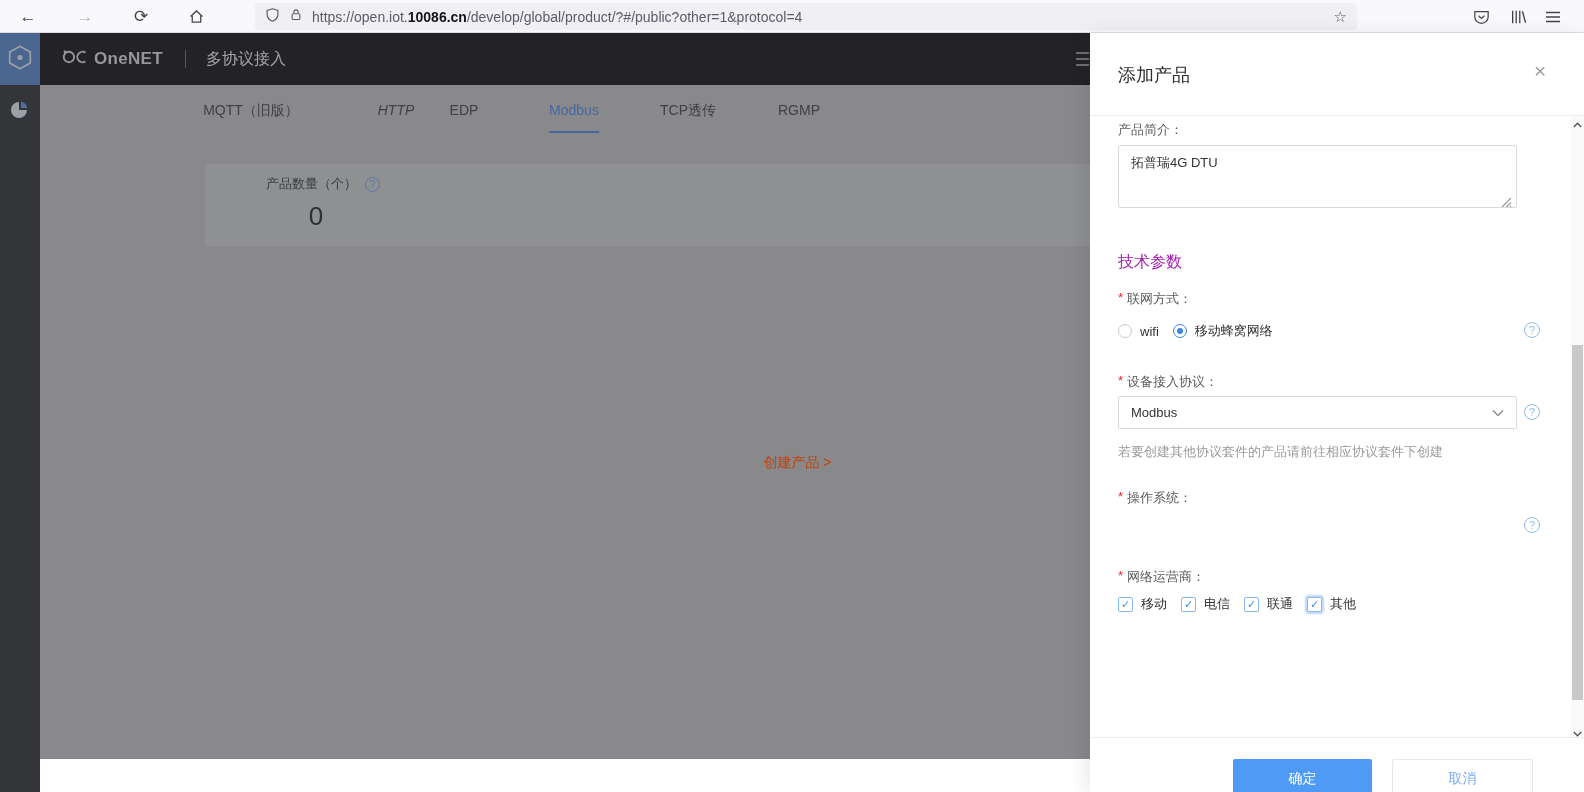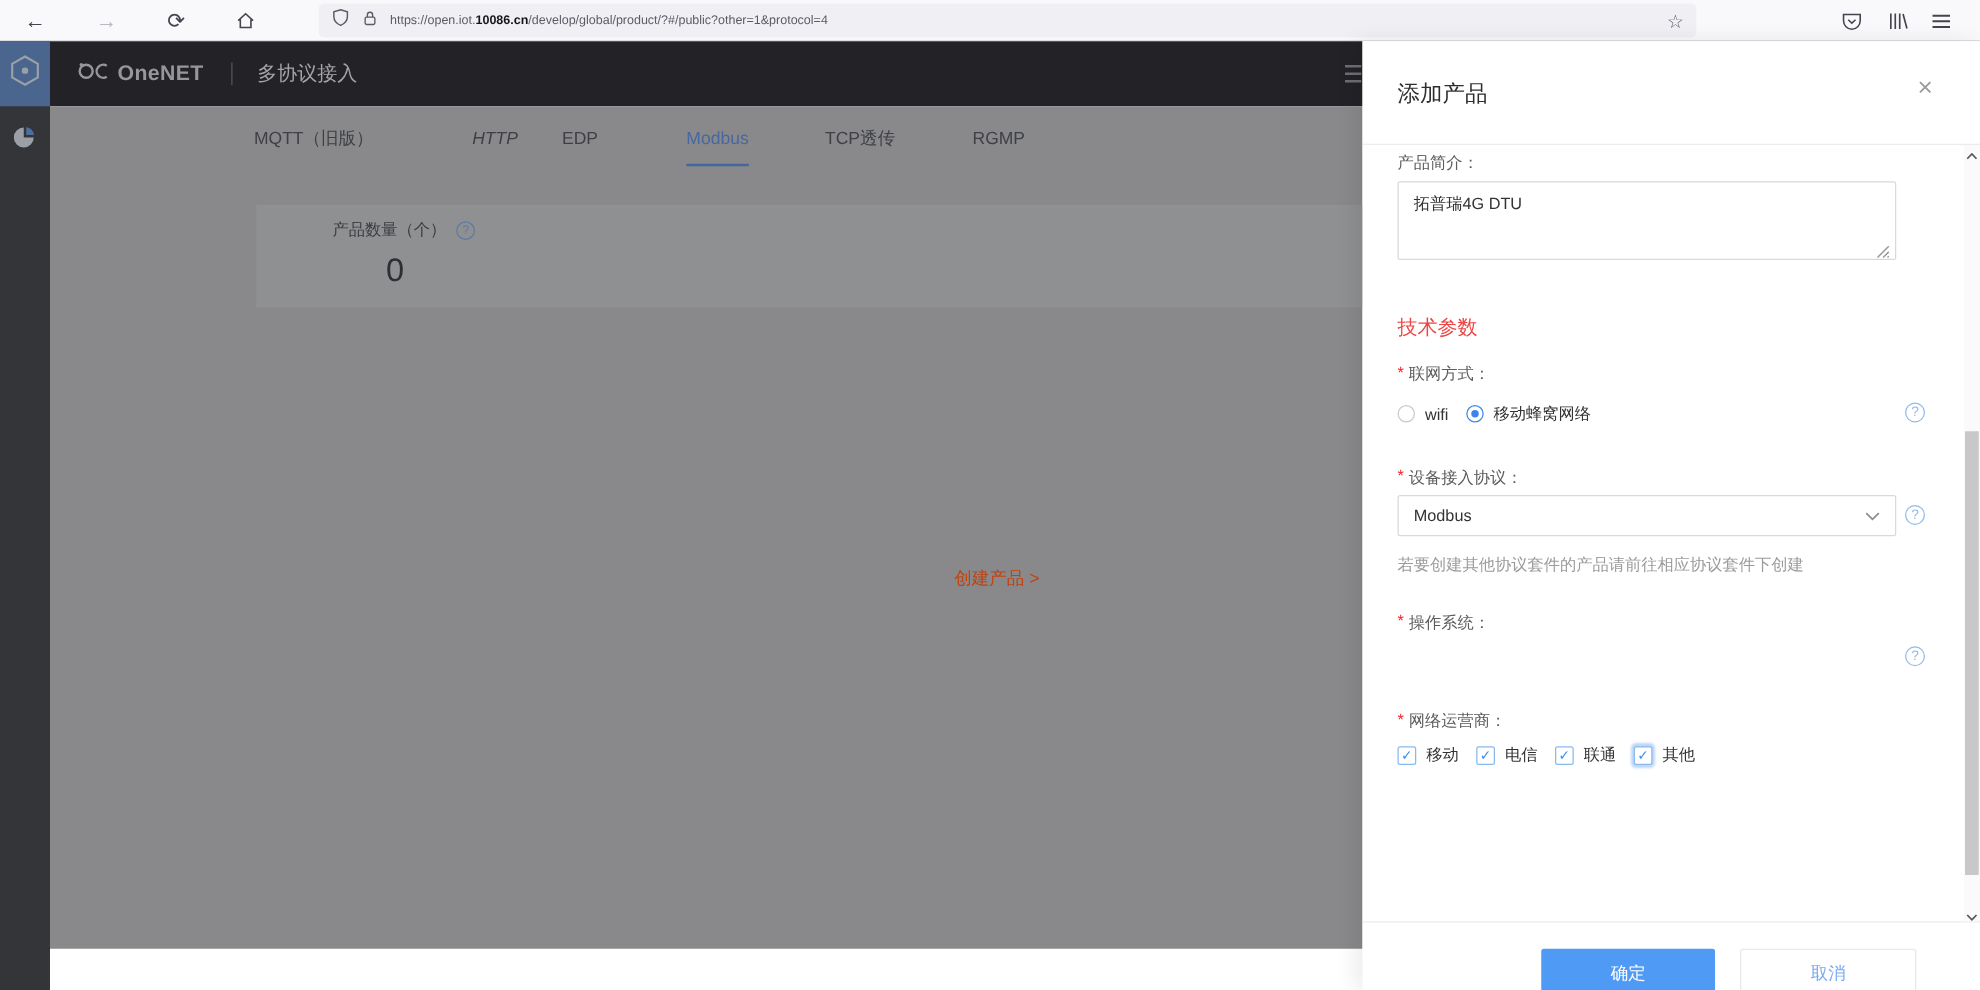--- a/index.html
+++ b/index.html
@@ -11,21 +11,21 @@
   }
   .abs { position:absolute; }
 
   
   .browser-bar { left:0; top:0; width:1584px; height:33px; background:#f9f9fb; border-bottom:1px solid #dcdce1; }
   .nav-btn { top:4px; width:28px; height:25px; display:flex; align-items:center; justify-content:center;
              font-size:17px; color:#44444e; border-radius:4px; cursor:pointer; }
   .nav-btn.disabled { color:#b9b9c1; }
   .url-bar { left:255px; top:3px; width:1102px; height:27px; background:#f0f0f4; border-radius:4px;
              display:flex; align-items:center; padding:0 10px; }
-  .url-text { font-size:10px; color:#5b5b66; margin-left:9px; white-space:nowrap; }
+  .url-text { font-size:14px; color:#5b5b66; margin-left:9px; white-space:nowrap; }
   .url-text b { color:#15141a; font-weight:700; }
   .url-star { margin-left:auto; font-size:15px; color:#55555f; cursor:pointer; }
   .chrome-icon { top:6px; width:26px; height:22px; display:flex; align-items:center; justify-content:center; cursor:pointer; }
 
   
   .app-sidebar { left:0; top:33px; width:40px; height:759px; background:#343539; }
   .sb-home { left:0; top:33px; width:40px; height:52px; background:#4a668f; display:flex; align-items:center; justify-content:center; cursor:pointer; }
   .sb-pie  { left:0; top:98px; width:40px; height:28px; display:flex; align-items:center; justify-content:center; cursor:pointer; }
 
   
@@ -59,21 +59,21 @@
   .drawer-header-line { left:1090px; top:115px; width:494px; height:1px; background:#ececec; }
   .drawer-footer-line { left:1090px; top:737px; width:494px; height:1px; background:#ececec; }
 
   .fld-label { font-size:13px; color:#5c5c5c; display:flex; align-items:flex-start; }
   .req { color:#f5222d; margin-right:4px; font-size:13px; }
   .intro-label { left:1118px; top:121px; }
   .intro-box { left:1118px; top:145px; width:399px; height:63px; border:1px solid #d9d9d9; border-radius:2px;
                font-family:inherit; font-size:13px; color:#333; padding:8px 12px; resize:none; outline:none; background:#fff; }
   .resize-grip { left:1501px; top:194px; }
 
-  .section-title { left:1118px; top:252px; font-size:16px; color:#ef4444; }
+  .section-title { left:1118px; top:252px; font-size:16px; color:#a21caf; }
 
   .net-label  { left:1118px; top:290px; }
   .net-row    { left:1118px; top:322px; }
   .proto-label{ left:1118px; top:373px; }
   .proto-select { left:1118px; top:396px; width:399px; height:33px; border:1px solid #d9d9d9; border-radius:2px;
                   display:flex; align-items:center; padding:0 12px; font-size:13px; color:#333; cursor:pointer; background:#fff; }
   .proto-hint { left:1118px; top:443px; font-size:13px; color:#9b9b9b; }
   .os-label   { left:1118px; top:489px; }
   .os-row     { left:1118px; top:519px; }
   .car-label  { left:1118px; top:568px; }

